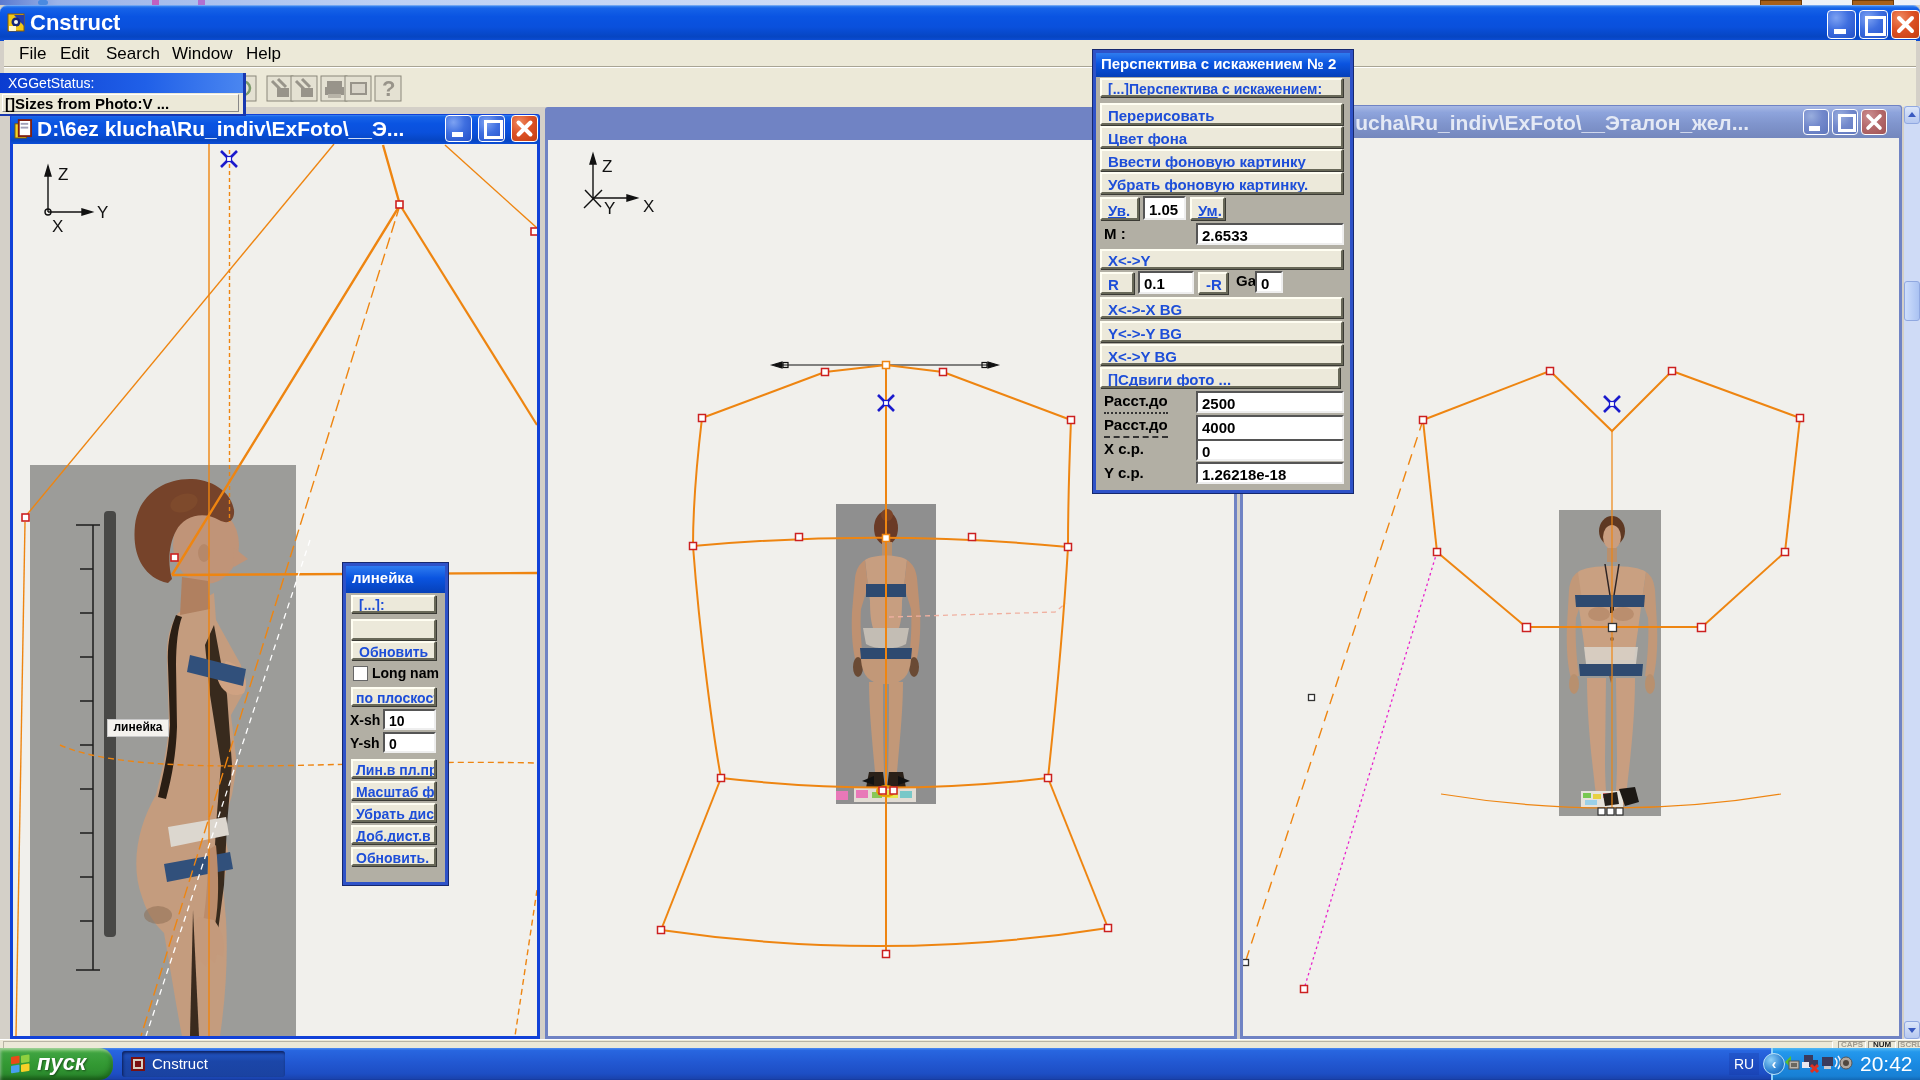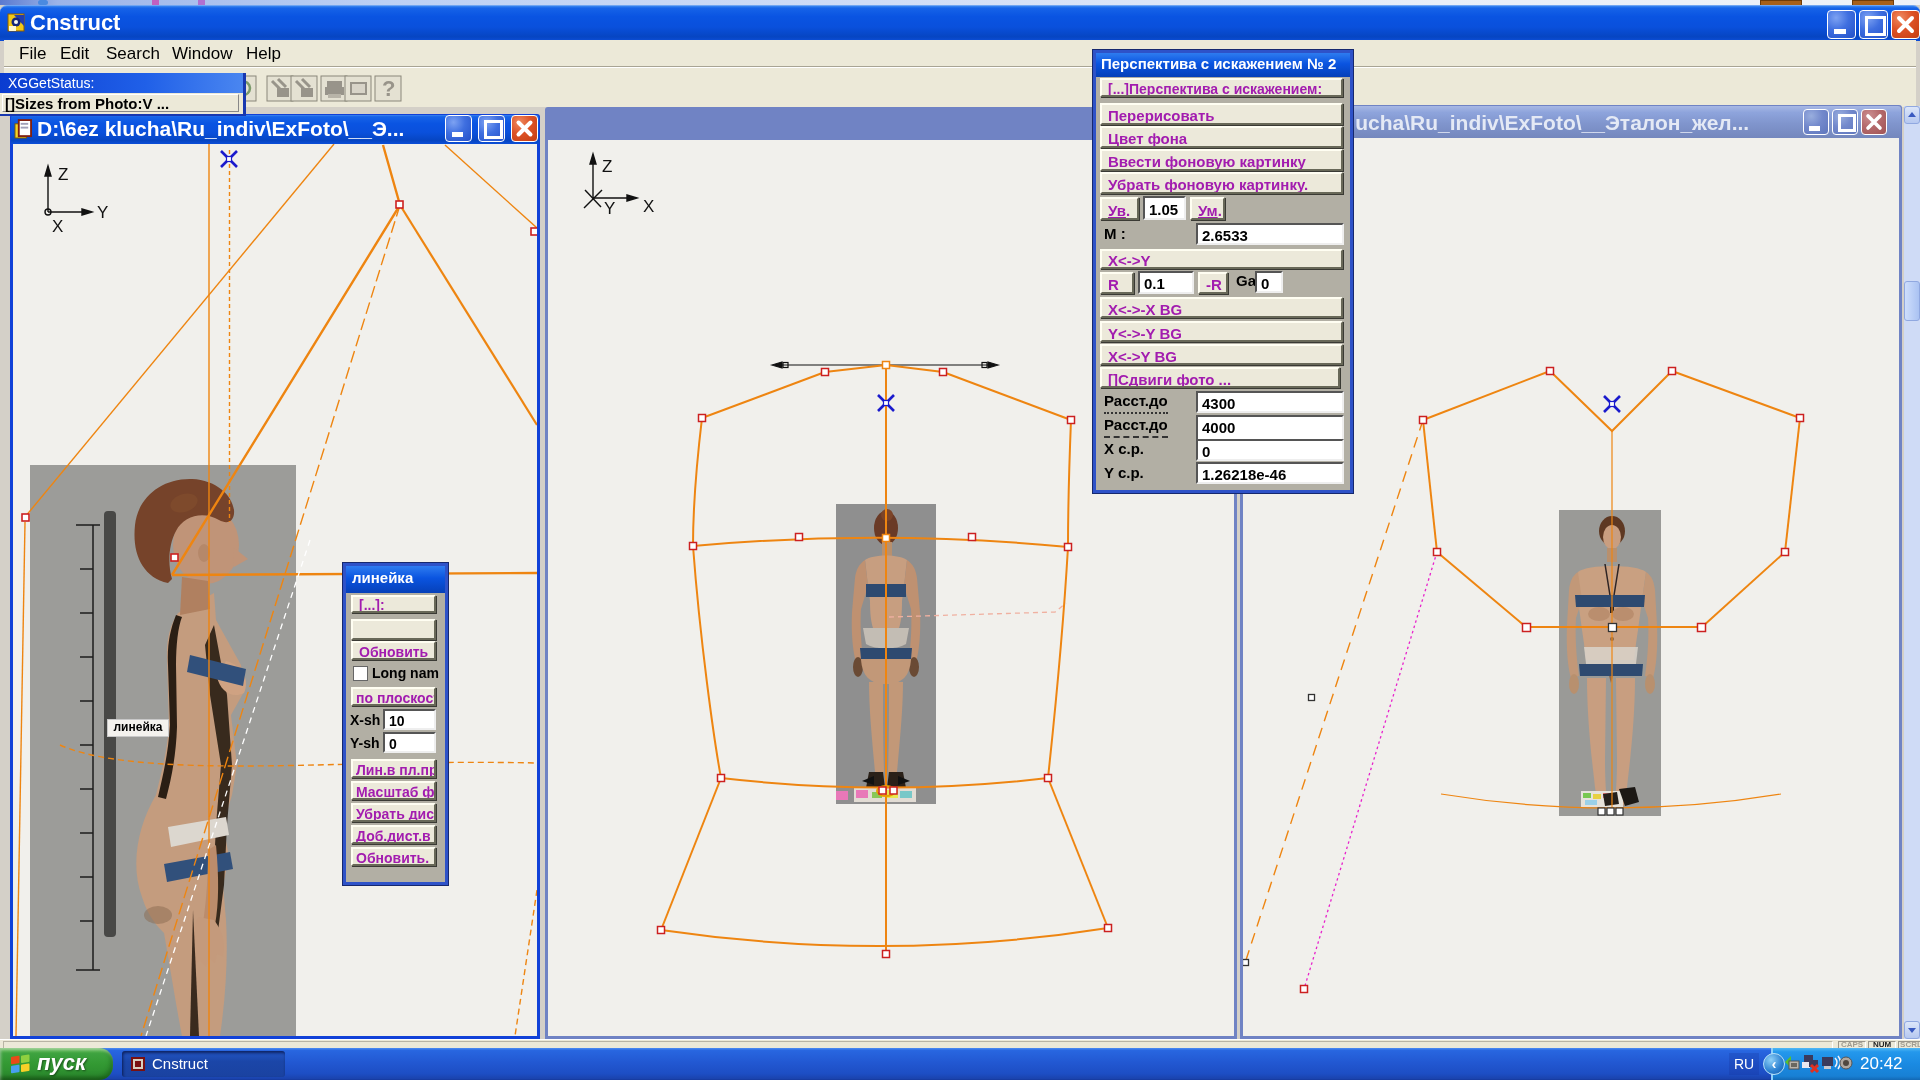--- a/index.html
+++ b/index.html
@@ -6,21 +6,21 @@
 .a{position:absolute}
 .titleA{background:linear-gradient(180deg,#3a86f0 0%,#1663e8 6%,#0a54e2 30%,#0a50dc 60%,#0645c2 88%,#0c4ed8 100%);}
 .titleI{background:linear-gradient(180deg,#a8b8e4 0%,#8ea4dc 20%,#8095cd 55%,#7487bd 100%);}
 .ttxt{color:#fff;font-weight:bold;font-size:21px;white-space:nowrap;overflow:hidden;letter-spacing:0px}
 .ttxtI{color:#e4e9f5;font-weight:bold;font-size:21px;white-space:nowrap;overflow:hidden}
 .cbtn{position:absolute;width:27px;height:27px;border-radius:4px;border:1px solid #fff;box-sizing:border-box}
 .bblue{background:radial-gradient(circle at 30% 25%,#7da2f2 0%,#3f6fe0 45%,#2350c8 100%)}
 .bblueI{background:radial-gradient(circle at 30% 25%,#99aede 0%,#7389cc 45%,#5f76bc 100%)}
 .bred{background:radial-gradient(circle at 30% 25%,#ef8a60 0%,#dd5226 45%,#c43d12 100%)}
 .bredI{background:radial-gradient(circle at 30% 25%,#cb8e90 0%,#b56a6c 45%,#a05456 100%)}
-.b3{position:absolute;background:#ece9da;border-top:2px solid #fffef2;border-left:2px solid #fffef2;border-right:2px solid #686858;border-bottom:2px solid #686858;box-sizing:border-box;color:#a21caf;font-weight:bold;font-size:15px;padding:1px 0 0 6px;white-space:nowrap;overflow:hidden;box-shadow:1px 1px 0 #3a3a34}
+.b3{position:absolute;background:#ece9da;border-top:2px solid #fffef2;border-left:2px solid #fffef2;border-right:2px solid #686858;border-bottom:2px solid #686858;box-sizing:border-box;color:#1d4ed8;font-weight:bold;font-size:15px;padding:1px 0 0 6px;white-space:nowrap;overflow:hidden;box-shadow:1px 1px 0 #3a3a34}
 .ed{position:absolute;background:#fff;border:2px solid;border-color:#555 #eee #eee #555;box-sizing:border-box;color:#000;font-weight:bold;font-size:15px;padding:0 0 0 4px;white-space:nowrap;overflow:hidden}
 .lb{position:absolute;color:#000;font-weight:bold;font-size:15px;white-space:nowrap}
 .dlg{position:absolute;border:3px solid #2e52c8;background:#b2afa4;box-shadow:0 0 0 1px #16286e}
 .dtitle{position:absolute;left:0;right:0;color:#fff;font-weight:bold;background:linear-gradient(180deg,#2e7cf0 0%,#0a54e0 45%,#0640b8 100%)}
 svg{position:absolute;overflow:visible}
 </style>
 </head>
 <body>
 <div class="a" style="left:0;top:0;width:1920px;height:8px;background:linear-gradient(90deg,#5a7ad0 0%,#9cb4e8 3%,#bcd0f4 20%,#cfdcf6 45%,#e8eef8 75%,#eef2f8 100%)"></div>
 <div class="a" style="left:38px;top:0;width:10px;height:5px;background:#4a8ae0;border-radius:3px"></div>
@@ -417,27 +417,27 @@
   <div class="b3" style="left:4px;top:219px;width:34px;height:22px;padding-top:2px">R</div>
   <div class="ed" style="left:42px;top:218px;width:56px;height:23px;padding-top:2px">0.1</div>
   <div class="b3" style="left:102px;top:219px;width:30px;height:22px;padding-top:2px">-R</div>
   <div class="lb" style="left:140px;top:219px">Ga</div>
   <div class="ed" style="left:159px;top:218px;width:28px;height:22px;padding-top:2px">0</div>
   <div class="b3" style="left:4px;top:244px;width:243px;height:21px;padding-top:2px">X&lt;-&gt;-X BG</div>
   <div class="b3" style="left:4px;top:268px;width:243px;height:21px;padding-top:2px">Y&lt;-&gt;-Y BG</div>
   <div class="b3" style="left:4px;top:291px;width:243px;height:21px;padding-top:2px">X&lt;-&gt;Y BG</div>
   <div class="b3" style="left:4px;top:314px;width:240px;height:21px;padding-top:2px">[]Сдвиги фото ...</div>
   <div class="lb" style="left:8px;top:339px;border-bottom:2px dotted #333;padding-bottom:3px">Расст.до</div>
-  <div class="ed" style="left:100px;top:338px;width:148px;height:22px;padding-top:2px">4300</div>
+  <div class="ed" style="left:100px;top:338px;width:148px;height:22px;padding-top:2px">2500</div>
   <div class="lb" style="left:8px;top:363px;border-bottom:2px dashed #333;padding-bottom:3px">Расст.до</div>
   <div class="ed" style="left:100px;top:362px;width:148px;height:32px;padding-top:2px">4000</div>
   <div class="lb" style="left:8px;top:387px">X с.р.</div>
   <div class="ed" style="left:100px;top:386px;width:148px;height:22px;padding-top:2px">0</div>
   <div class="lb" style="left:8px;top:411px">Y с.р.</div>
-  <div class="ed" style="left:100px;top:409px;width:148px;height:22px;padding-top:2px">1.26218e-46</div>
+  <div class="ed" style="left:100px;top:409px;width:148px;height:22px;padding-top:2px">1.26218e-18</div>
 </div>
 <div class="dlg" style="left:343px;top:563px;width:99px;height:316px">
   <div class="dtitle" style="top:0;height:24px;font-size:15px;padding:3px 0 0 6px">линейка</div>
   <div class="b3" style="left:5px;top:29px;width:85px;height:18px;font-size:14px;padding-top:0">[...]:</div>
   <div class="b3" style="left:5px;top:53px;width:85px;height:18px;font-size:14px;padding-top:17px">Вв.имя</div>
   <div class="b3" style="left:5px;top:75px;width:85px;height:19px;font-size:14px;padding-top:1px">Обновить</div>
   <div class="a" style="left:7px;top:100px;width:13px;height:13px;background:#fff;border:1px solid #666"></div>
   <div class="lb" style="left:26px;top:99px;font-size:14px">Long nam</div>
   <div class="b3" style="left:5px;top:121px;width:85px;height:19px;font-size:14px;padding:1px 0 0 3px">по плоскост</div>
   <div class="lb" style="left:4px;top:146px;font-size:14px">X-sh</div>
@@ -488,21 +488,21 @@
       <rect x="1" y="1" width="14" height="14" fill="#7a1010"></rect>
       <rect x="3" y="3" width="10" height="10" fill="#d8d0c0"></rect>
       <rect x="5" y="5" width="6" height="6" fill="#7a1010"></rect>
     </svg>
     <div style="position:absolute;left:30px;top:4px;color:#fff;font-size:15px">Cnstruct</div>
   </div>
 
   <div class="a" style="left:1771px;top:0;width:149px;height:32px;background:linear-gradient(180deg,#52b8f4 0%,#2498ec 12%,#1a8ae2 50%,#1880d4 88%,#1268b4 100%);border-left:2px solid #8cd0f8"></div>
   <div class="a" style="left:1729px;top:5px;width:30px;height:22px;background:rgba(16,40,140,.22);color:#fff;font-size:14px;text-align:center;line-height:22px">RU</div>
   <div class="a" style="left:1763px;top:5px;width:22px;height:22px;border-radius:11px;background:radial-gradient(circle at 35% 30%,#8ed0f8,#2a7fd0 60%,#1a5ca8);border:1px solid #b8e0f8;box-sizing:border-box;color:#fff;font-weight:bold;font-size:14px;text-align:center;line-height:20px">‹</div>
-  <div class="a" style="left:1860px;top:5px;width:56px;height:22px;color:#fff;font-size:17px;line-height:22px">20:42</div>
+  <div class="a" style="left:1860px;top:5px;width:56px;height:22px;color:#fff;font-size:21px;line-height:22px">20:42</div>
   <svg width="68" height="22" style="left:1784px;top:5px" viewBox="0 0 68 22">
     <path d="M1 9 L7 3 L7 15 Z" fill="#58c030"></path>
       <rect x="5" y="8" width="10" height="8" fill="#b8b4ac" stroke="#555"></rect>
       <rect x="7" y="10" width="6" height="4" fill="#6a6860"></rect>
     <rect x="20" y="2" width="9" height="7" fill="#3a3a5c"></rect>
       <rect x="18" y="9" width="8" height="6" fill="#e8e8f0"></rect>
       <rect x="25" y="7" width="9" height="7" fill="#3a3a5c"></rect>
     <path d="M27 12 L34 19 M34 12 L27 19" stroke="#e03020" stroke-width="3"></path>
     <rect x="38" y="4" width="11" height="9" fill="#3a3a5c"></rect>
       <rect x="40" y="13" width="7" height="3" fill="#c8c8d0"></rect>

